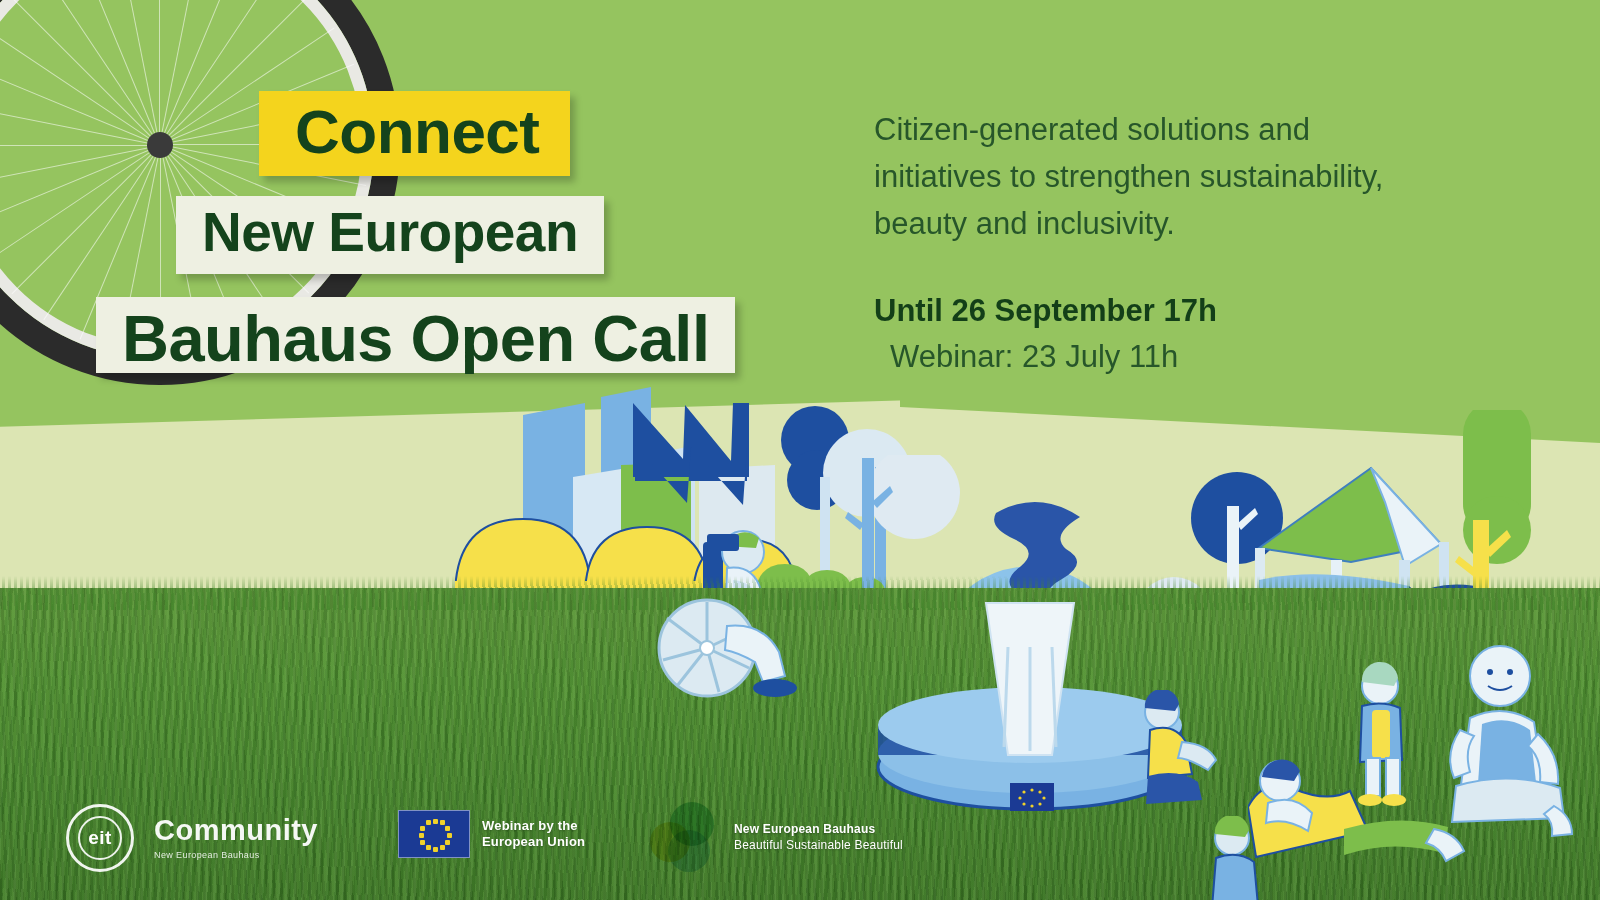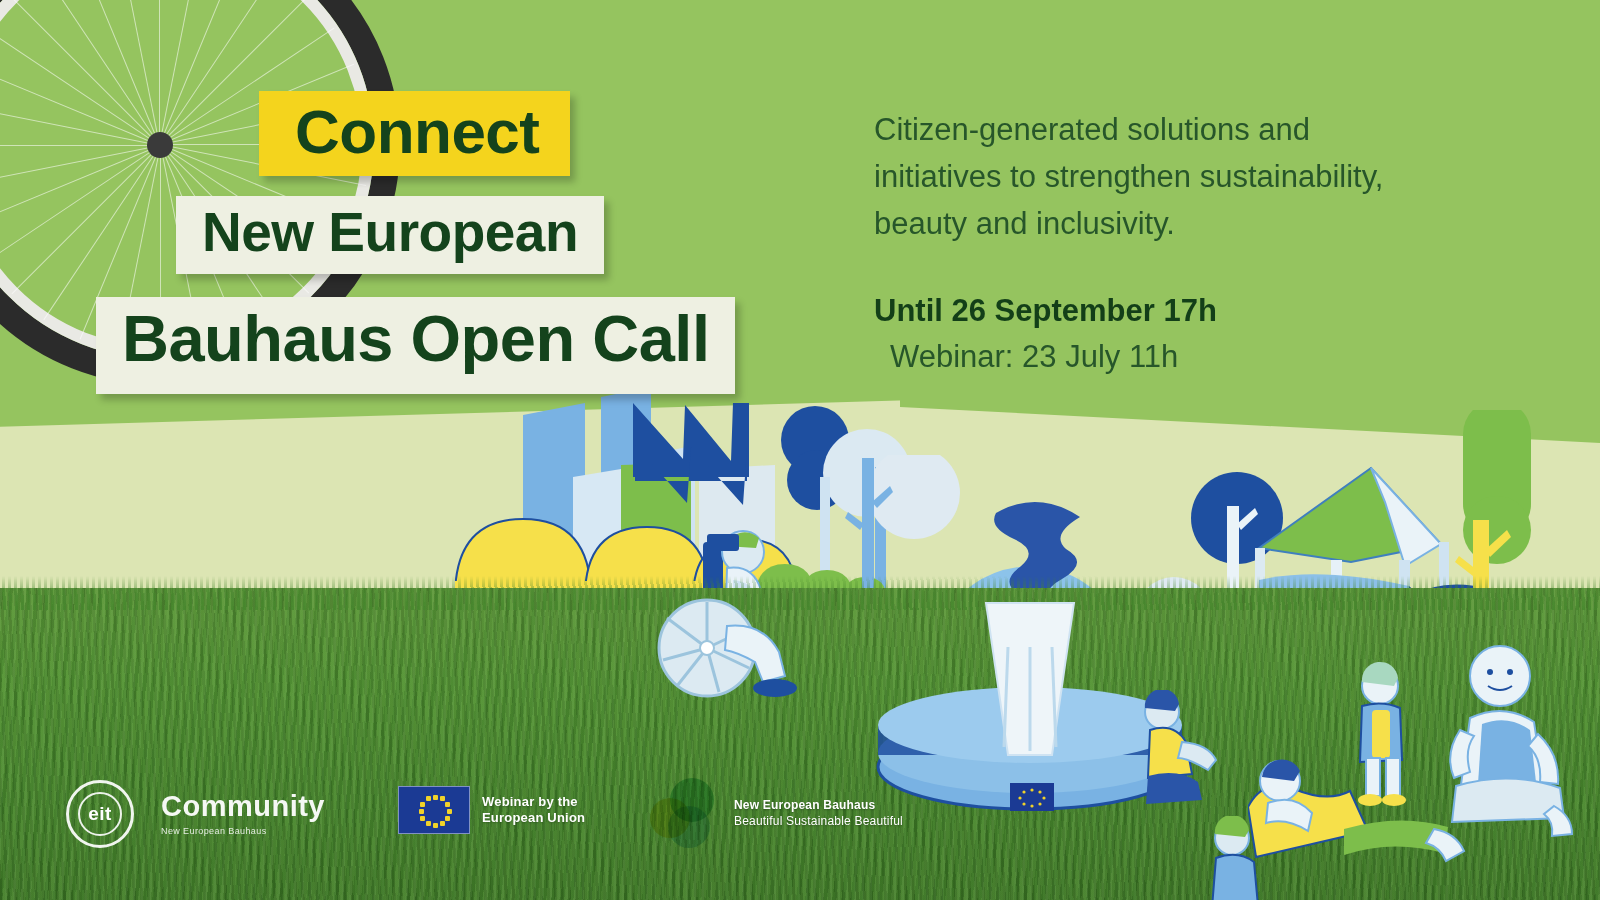--- a/index.html
+++ b/index.html
@@ -136,21 +136,21 @@
     background: #eef0e2;
     font-size: 55px;
     line-height: 1.05;
     padding: 8px 26px 12px 26px;
   }
   .tbox-open {
     left: 96px; top: 297px;
     background: #eef0e2;
     font-size: 65px;
     line-height: 1.05;
-    padding: 8px 26px 21px 26px;
+    padding: 8px 26px 0 26px;
   }
 
   
   .copy {
     position: absolute;
     left: 874px; top: 106px;
     width: 560px;
     color: #1c4a22;
   }
   .copy .lede {
@@ -171,21 +171,21 @@
     font-size: 31px;
     line-height: 1.35;
     margin: 4px 0 0 16px;
     color: #27562a;
   }
 
   
   .ill { position: absolute; }
 
   
-  .logo-row { position: absolute; left: 0; top: 772px; width: 1328px; height: 90px; }
+  .logo-row { position: absolute; left: 0; top: 796px; width: 1328px; height: 90px; }
   .logo { position: absolute; display: flex; align-items: center; }
 
   .eit-logo { left: 66px; top: 8px; }
   .eit-mark {
     position: relative;
     width: 62px; height: 62px;
     border-radius: 50%;
     border: 3px solid rgba(255,255,255,0.92);
     display: flex; align-items: center; justify-content: center;
   }
@@ -195,21 +195,21 @@
     border-radius: 50%;
     border: 2px solid rgba(255,255,255,0.9);
   }
   .eit-mark-txt {
     position: relative;
     color: #ffffff;
     font-size: 19px;
     font-weight: bold;
     letter-spacing: 0.5px;
   }
-  .eit-words { margin-left: 27px; color: #ffffff; }
+  .eit-words { margin-left: 20px; color: #ffffff; }
   .eit-title {
     font-size: 29px;
     font-weight: 600;
     letter-spacing: 0.5px;
     line-height: 1;
     opacity: 0.95;
   }
   .eit-sub {
     font-size: 9px;
     letter-spacing: 0.4px;

